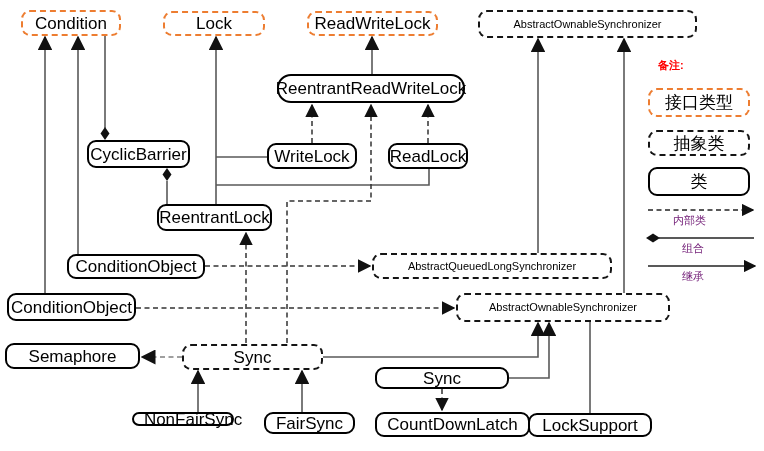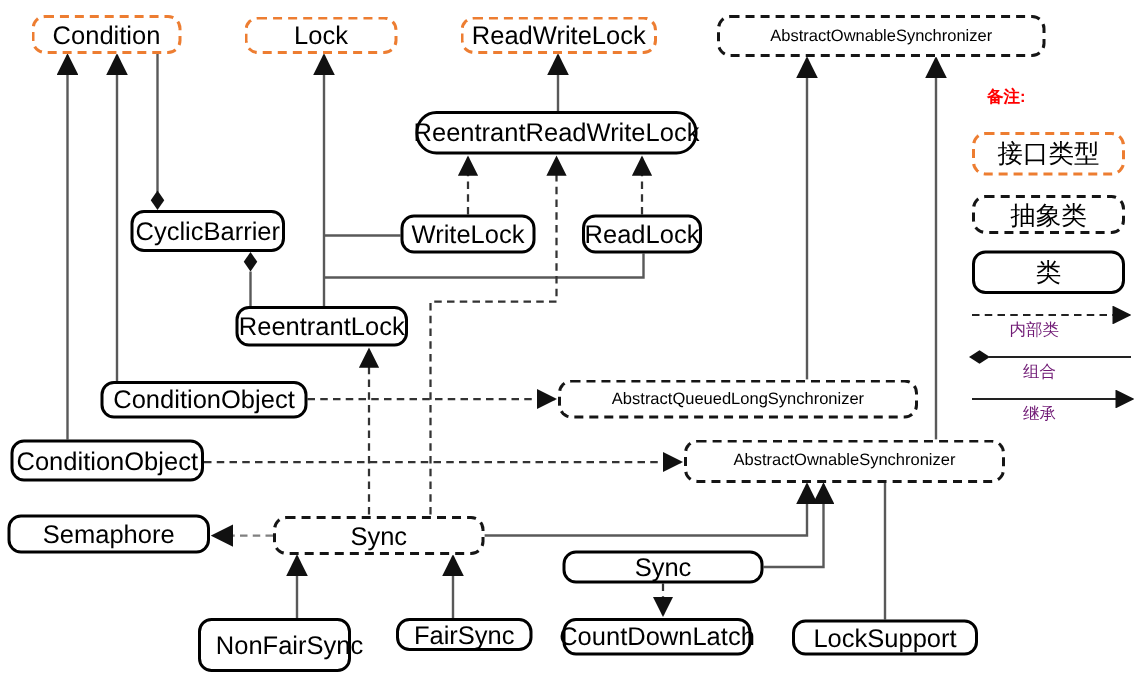--- a/index.html
+++ b/index.html
@@ -25,23 +25,23 @@
   #n-writelock{left:267px;top:143px;width:90px;height:26px;}
   #n-readlock{left:388px;top:143px;width:80px;height:26px;}
   #n-reentrantlock{left:157px;top:204px;width:115px;height:27px;}
   #n-conditionobject1{left:67px;top:254px;width:138px;height:25px;}
   #n-conditionobject2{left:7px;top:293px;width:129px;height:28px;}
   #n-aqls{left:372px;top:253px;width:240px;height:26px;}
   #n-aqs{left:456px;top:293px;width:214px;height:29px;}
   #n-semaphore{left:5px;top:343px;width:135px;height:26px;}
   #n-sync-abs{left:182px;top:344px;width:141px;height:26px;}
   #n-sync-cls{left:375px;top:367px;width:134px;height:22px;}
-  #n-nonfairsync{left:132px;top:412px;width:102px;height:36px;padding-left:20px;}
+  #n-nonfairsync{left:132px;top:412px;width:102px;height:14px;padding-left:20px;}
   #n-fairsync{left:264px;top:412px;width:91px;height:22px;}
-  #n-countdownlatch{left:375px;top:412px;width:126px;height:25px;}
+  #n-countdownlatch{left:375px;top:412px;width:155px;height:25px;}
   #n-locksupport{left:528px;top:413px;width:124px;height:24px;}
   #n-leg-iface{left:648px;top:88px;width:102px;height:29px;}
   #n-leg-abs{left:648px;top:130px;width:102px;height:26px;}
   #n-leg-cls{left:648px;top:167px;width:102px;height:29px;}
 
   #t-note{left:658px;top:60px;}
   #t-inner{left:673px;top:215px;}
   #t-comp{left:682px;top:243px;}
   #t-inherit{left:682px;top:271px;}
 

